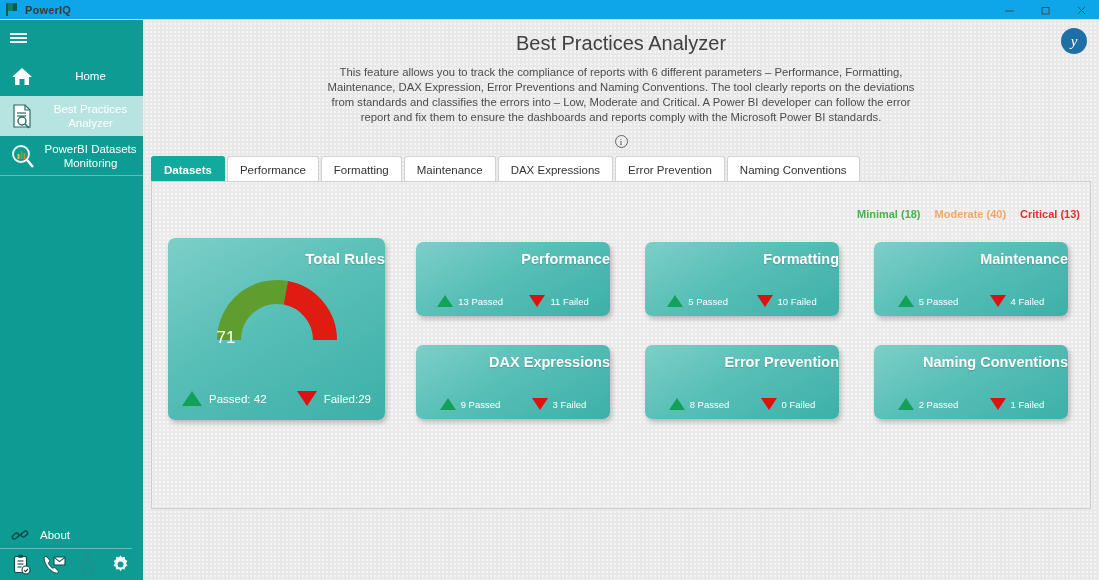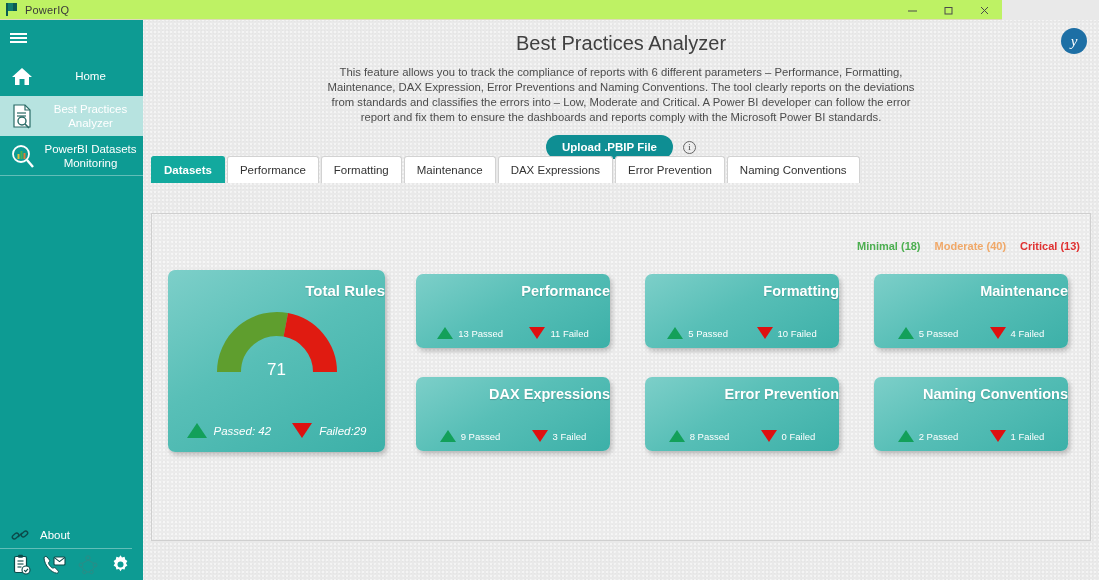--- a/index.html
+++ b/index.html
@@ -12,24 +12,25 @@
   }
   .app {
     position: relative;
     width: 1099px; height: 580px;
     background: #e9e9e9;
   }
 
   
   .titlebar {
     position: absolute; top: 0; left: 0;
-    width: 1002px; height: 20px;
-    background: #bef264;
+    width: 1099px; height: 20px;
+    background: #0ea5e9;
     display: flex; align-items: center;
     border-bottom: 1px solid #dedbb8;
+    font-weight: bold;
   }
   .titlebar-logo {
     width: 13px; height: 13px;
     margin-left: 6px; margin-right: 6px;
     position: relative;
   }
   .titlebar-logo .flagpole {
     position: absolute; left: 0; top: 0;
     width: 2px; height: 13px; background: #0b5c52;
   }
@@ -178,21 +179,20 @@
   .panel {
     position: absolute; left: 8px; top: 161px;
     width: 940px; height: 328px;
     background: #ebebeb;
     background-image:
       radial-gradient(rgba(0,0,0,0.015) 1px, transparent 1px),
       radial-gradient(rgba(255,255,255,0.55) 1px, transparent 1px);
     background-size: 3px 3px, 4px 4px;
     background-position: 0 0, 2px 2px;
     border: 1px solid #cfcfcf;
-    margin-top: 32px;
   }
   .legend {
     position: absolute; right: 10px; top: 26px;
     display: flex; gap: 14px; font-size: 11px; font-weight: bold;
   }
 
   
   .cards { position: absolute; left: 16px; top: 90px; width: 912px; }
   .card {
     position: absolute;
@@ -216,34 +216,34 @@
     border-right: 8px solid transparent; border-bottom: 12px solid #13a05a;
   }
   .tri-down {
     width: 0; height: 0; border-left: 8px solid transparent;
     border-right: 8px solid transparent; border-top: 12px solid #de1010;
   }
 
   
   .card-total { left: 0; top: -34px; width: 217px; height: 182px; }
   .card-total .card-title { font-size: 15px; padding-top: 12px; }
-  .card-total .card-stats { bottom: 14px; padding: 0 8px; font-style: italic; }
+  .card-total .card-stats { bottom: 14px; justify-content: space-between; padding: 0 14px; }
   .card-total .stat { font-size: 11.5px; gap: 7px; }
   .card-total .tri-up {
     border-left-width: 10px; border-right-width: 10px; border-bottom-width: 15px;
   }
   .card-total .tri-down {
     border-left-width: 10px; border-right-width: 10px; border-top-width: 15px;
   }
   .gauge-wrap {
     position: absolute; left: 50%; top: 40px; transform: translateX(-50%);
     width: 120px; height: 66px;
   }
   .gauge-val {
-    position: absolute; left: 0; right: 0; bottom: -4px; text-align: center;
+    position: absolute; left: 0; right: 0; bottom: -4px; 
     font-size: 17px; color: #fff;
   }
 
   .card-sm { width: 194px; height: 70px; }
   .card-sm .card-stats { bottom: 9px; }
   .c-perf { left: 248px; top: -30px; height: 74px; }
   .c-fmt  { left: 477px; top: -30px; height: 74px; }
   .c-main { left: 706px; top: -30px; height: 74px; }
   .c-dax  { left: 248px; top: 73px; height: 74px; }
   .c-err  { left: 477px; top: 73px; height: 74px; }
@@ -382,21 +382,20 @@
   </div>
 
   <div class="main">
 
     <div class="avatar">y</div>
 
     <div class="page-title">Best Practices Analyzer</div>
     <div class="page-desc">This feature allows you to track the compliance of reports with 6 different parameters – Performance, Formatting, Maintenance, DAX Expression, Error Preventions and Naming Conventions. The tool clearly reports on the deviations from standards and classifies the errors into – Low, Moderate and Critical. A Power BI developer can follow the error report and fix them to ensure the dashboards and reports comply with the Microsoft Power BI standards.</div>
 
     <div class="upload-row">
-      <button class="upload-btn">Upload .PBIP File</button>
       <div class="info-icon">i</div>
     </div>
 
     <div class="tabs">
       <div class="tab active">Datasets</div>
       <div class="tab">Performance</div>
       <div class="tab">Formatting</div>
       <div class="tab">Maintenance</div>
       <div class="tab">DAX Expressions</div>
       <div class="tab">Error Prevention</div>

